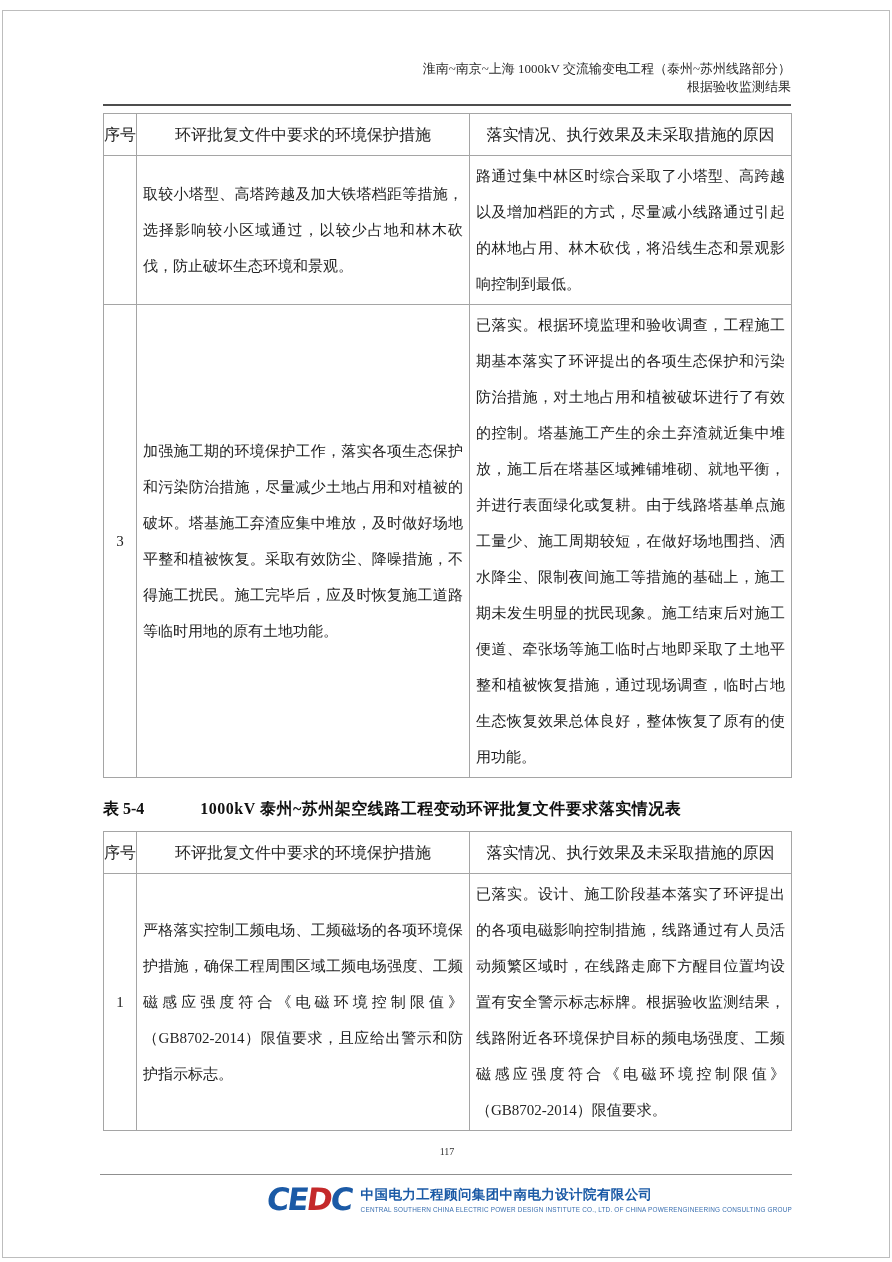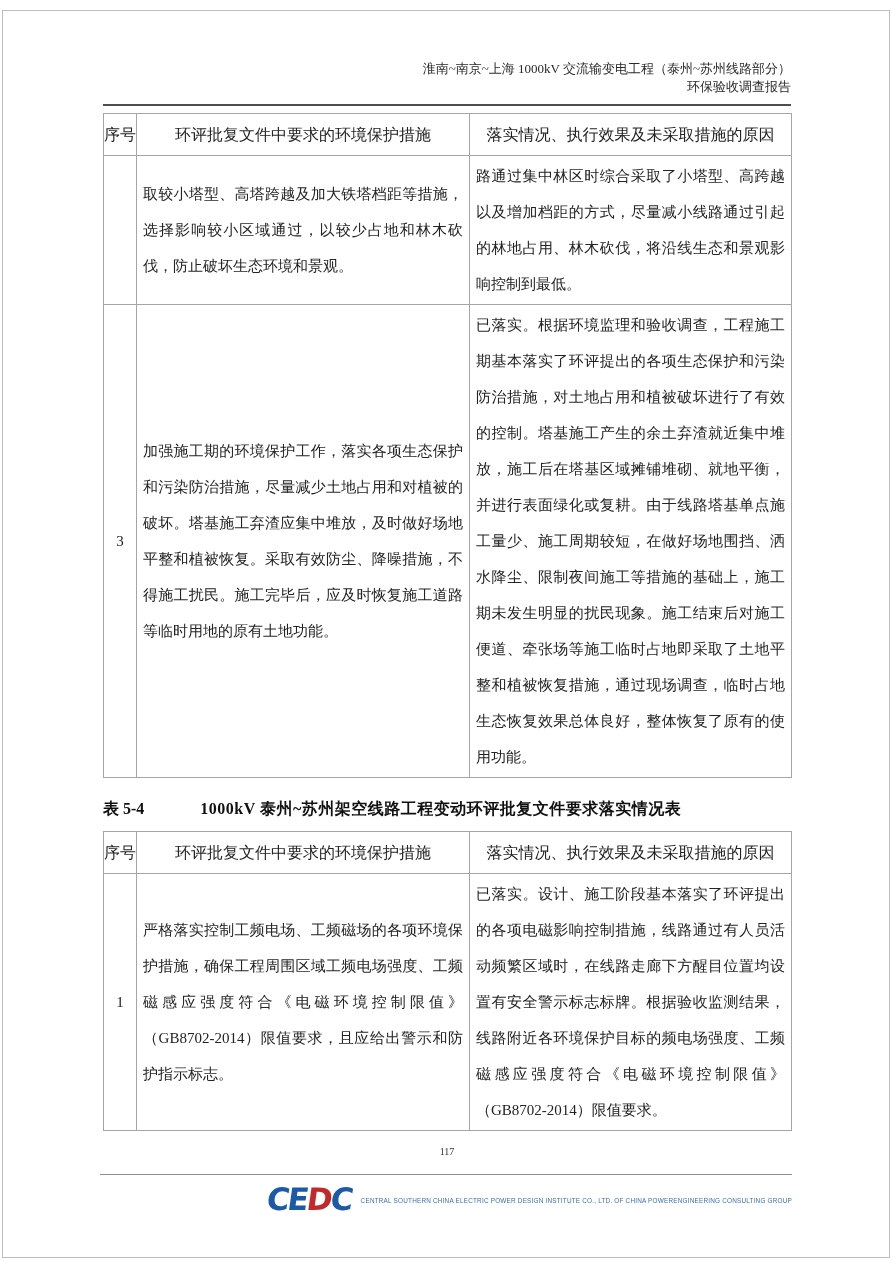--- a/index.html
+++ b/index.html
@@ -85,21 +85,21 @@
     color: #3a6fb0; white-space: nowrap;
   }
 </style>
 </head>
 <body>
 
 <div class="page-edge"></div>
 
 <div class="header">
   <span>淮南~南京~上海 1000kV 交流输变电工程（泰州~苏州线路部分）</span>
-  <span>环保验收调查报告</span>
+  <span>根据验收监测结果</span>
 </div>
 
 <table class="doc" id="table1">
   <colgroup>
       <col style="width:33px">
       <col style="width:333px">
       <col style="width:322px">
     </colgroup>
   <tbody>
       <tr>
@@ -149,15 +149,16 @@
 <div class="footer-rule"></div>
 
 <div class="brand">
   <div class="brand-mark">
     <span class="b">C</span>
     <span class="b">E</span>
     <span class="r">D</span>
     <span class="b">C</span>
   </div>
   <div class="brand-text">
+    <span class="brand-cn">中国电力工程顾问集团中南电力设计院有限公司</span>
     <span class="brand-en">CENTRAL SOUTHERN CHINA ELECTRIC POWER DESIGN INSTITUTE CO., LTD. OF CHINA POWERENGINEERING CONSULTING GROUP</span>
   </div>
 </div>
 
 </body></html>

